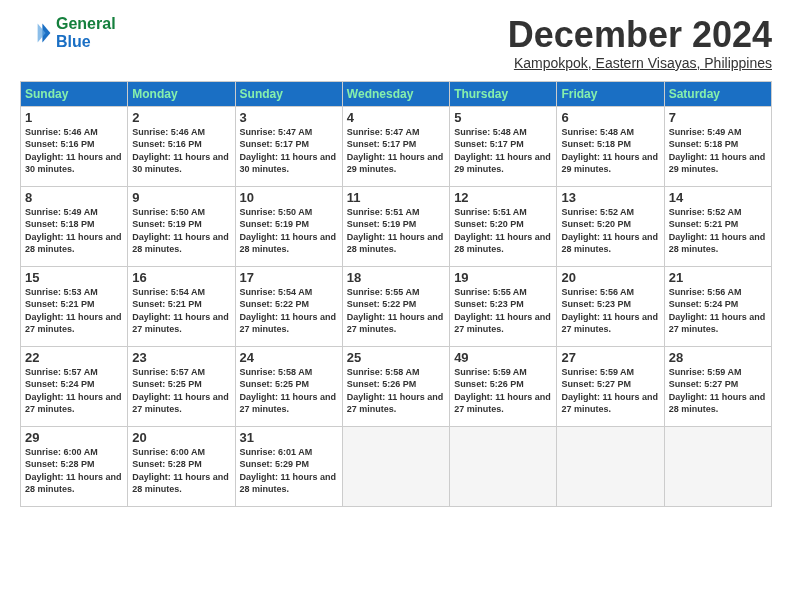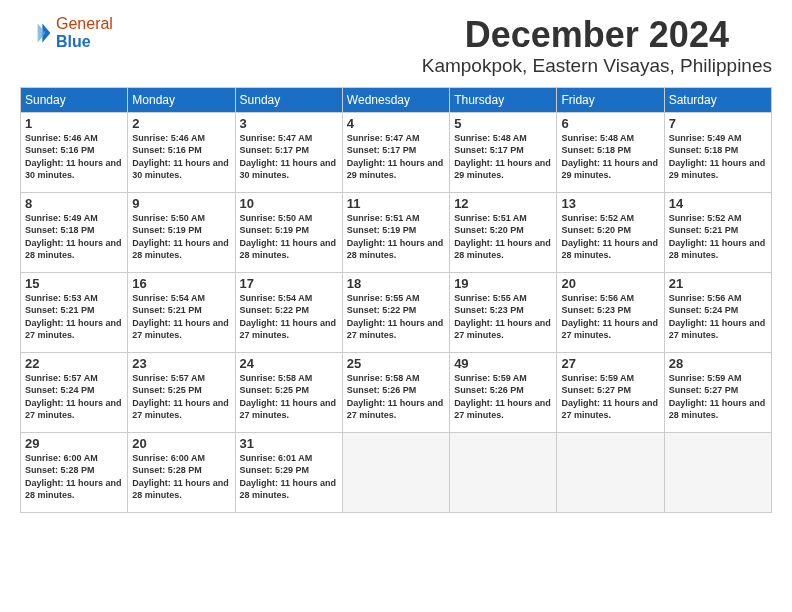--- a/index.html
+++ b/index.html
@@ -27,22 +27,22 @@
       align-items: center;
       gap: 4px;
     }
     .logo-text {
       display: flex;
       flex-direction: column;
       line-height: 1.1;
     }
     .logo-general {
       font-size: 16px;
-      font-weight: normal;
-      color: #c2410c;
+      font-weight: bold;
+      color: #15803d;
     }
     .logo-blue {
       font-size: 16px;
       font-weight: bold;
       color: #1a6fc4;
     }
     .logo-icon {
       width: 32px;
       height: 32px;
     }
@@ -50,33 +50,34 @@
       text-align: right;
     }
     .month-title {
       font-size: 36px;
       font-weight: bold;
       color: #333;
       line-height: 1.1;
       text-align: center;
     }
     .location {
-      font-size: 19px;
-      color: #333;
+      font-size: 14px;
+      color: #333;
+      text-decoration: underline;
     }
     .calendar {
       width: 100%;
       border-collapse: collapse;
       table-layout: fixed;
     }
     .calendar th {
       background: #1a6fc4;
-      color: #ffffff;
+      color: #86efac;
       font-size: 12px;
-      font-weight: normal;
+      font-weight: bold;
       padding: 5px 4px;
       text-align: left;
       border: 1px solid #ccc;
     }
     .calendar td {
       border: 1px solid #ccc;
       vertical-align: top;
       padding: 3px 4px;
       font-size: 9.5px;
       color: #333;

